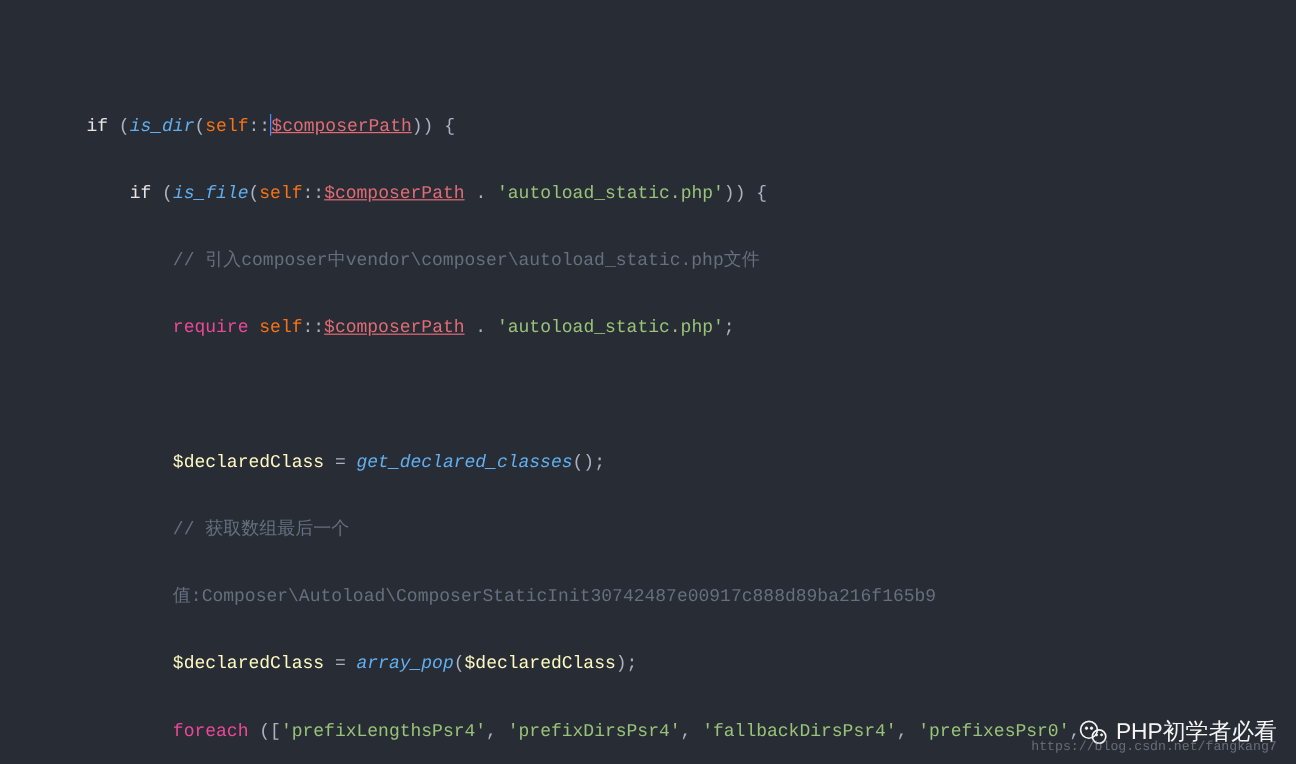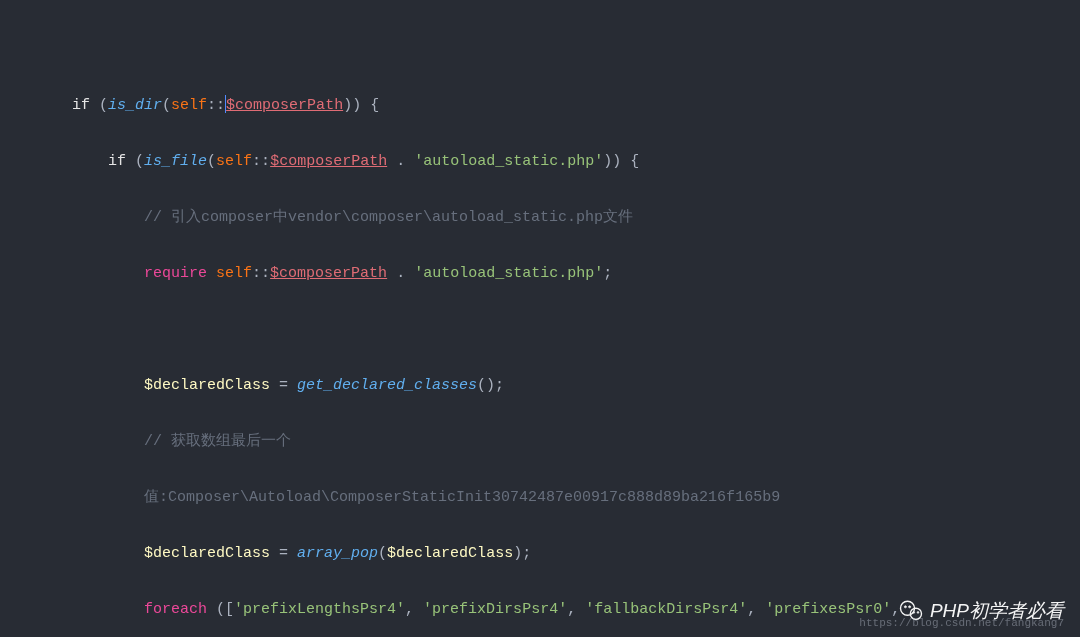--- a/index.html
+++ b/index.html
@@ -29,21 +29,20 @@
     .var { color: #fef9c3; }
     .watermark-box {
       position: absolute;
       right: 16px;
       bottom: 12px;
       color: #ffffff;
       display: flex;
       align-items: center;
       gap: 5px;
       opacity: 0.95;
-      font-style: italic;
     }
     .watermark-url {
       position: absolute;
       right: 16px;
       bottom: 0px;
       color: #9aa0ac;
       font-size: 11px;
       opacity: 0.55;
     }
     .wx-icon {

